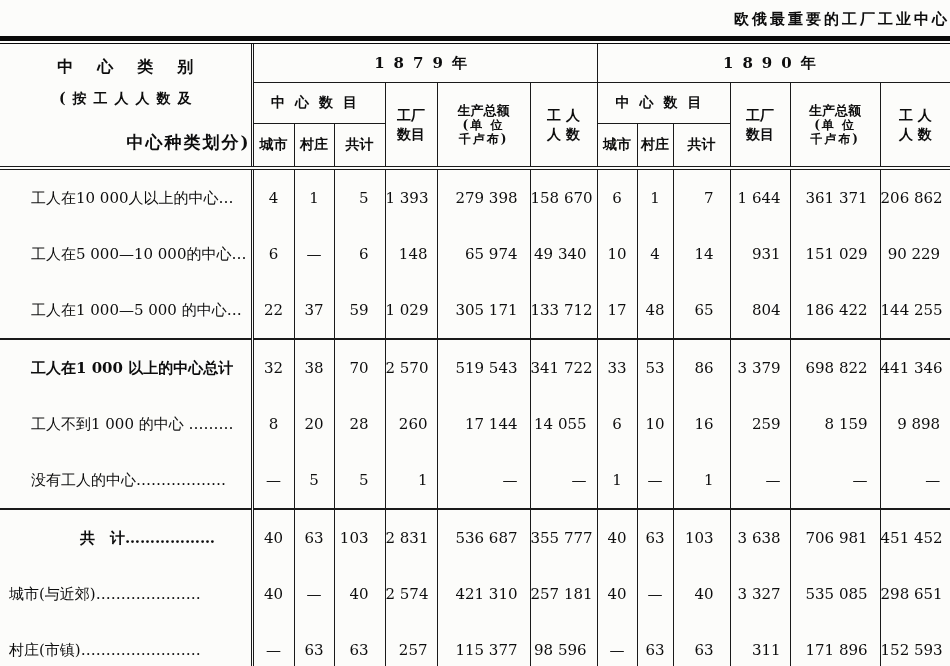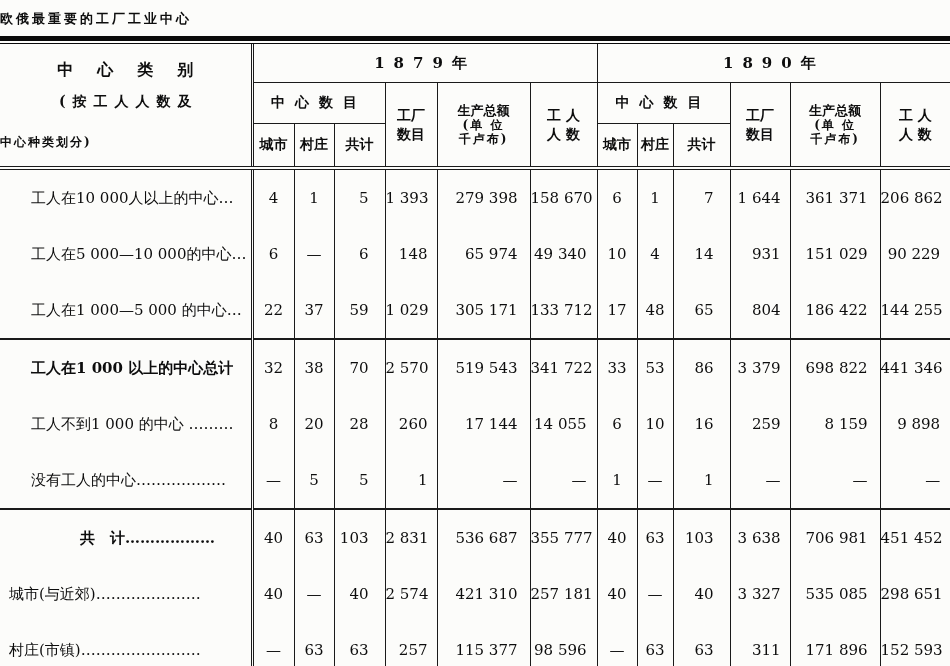--- a/index.html
+++ b/index.html
@@ -6,22 +6,22 @@
     margin: 0; padding: 0;
   }
   body {
     width: 950px; height: 666px; overflow: hidden;
     background: #fcfcfa;
     color: #0d0d0d;
     font-family: "DejaVu Serif", "Liberation Serif", serif;
   }
   .title {
     height: 36px; line-height: 38px;
-    text-align: left;
-    font-size: 13px; font-weight: bold;
+    text-align: right;
+    font-size: 15px; font-weight: bold;
     letter-spacing: 3px;
   }
   .top-rule {
     border-top: 5px solid #0a0a0a;
     border-bottom: 1px solid #0a0a0a;
     height: 2px;
   }
   table {
     border-collapse: collapse;
     table-layout: fixed;
@@ -36,21 +36,21 @@
     vertical-align: middle;
   }
   thead { border-bottom: 4px double #1a1a1a; }
   .label-head {
     border-left: none;
     border-right: 3px double #1a1a1a;
     vertical-align: middle;
   }
   .label-head .l1 { font-size: 16px; letter-spacing: 24px; text-indent: 24px; text-align: center; margin-bottom: 12px; }
   .label-head .l2 { font-size: 14px; letter-spacing: 7px; text-indent: 7px; text-align: center; margin-bottom: 23px; }
-  .label-head .l3 { font-size: 12px; letter-spacing: 2px; text-align: left; }
+  .label-head .l3 { font-size: 17px; letter-spacing: 2px; text-align: right; }
   .year {
     height: 38px;
     border-bottom: 1px solid #1a1a1a;
     font-size: 15px;
     letter-spacing: 9px;
   }
   .group-head {
     height: 40px;
     border-bottom: 1px solid #1a1a1a;
     letter-spacing: 10px;

